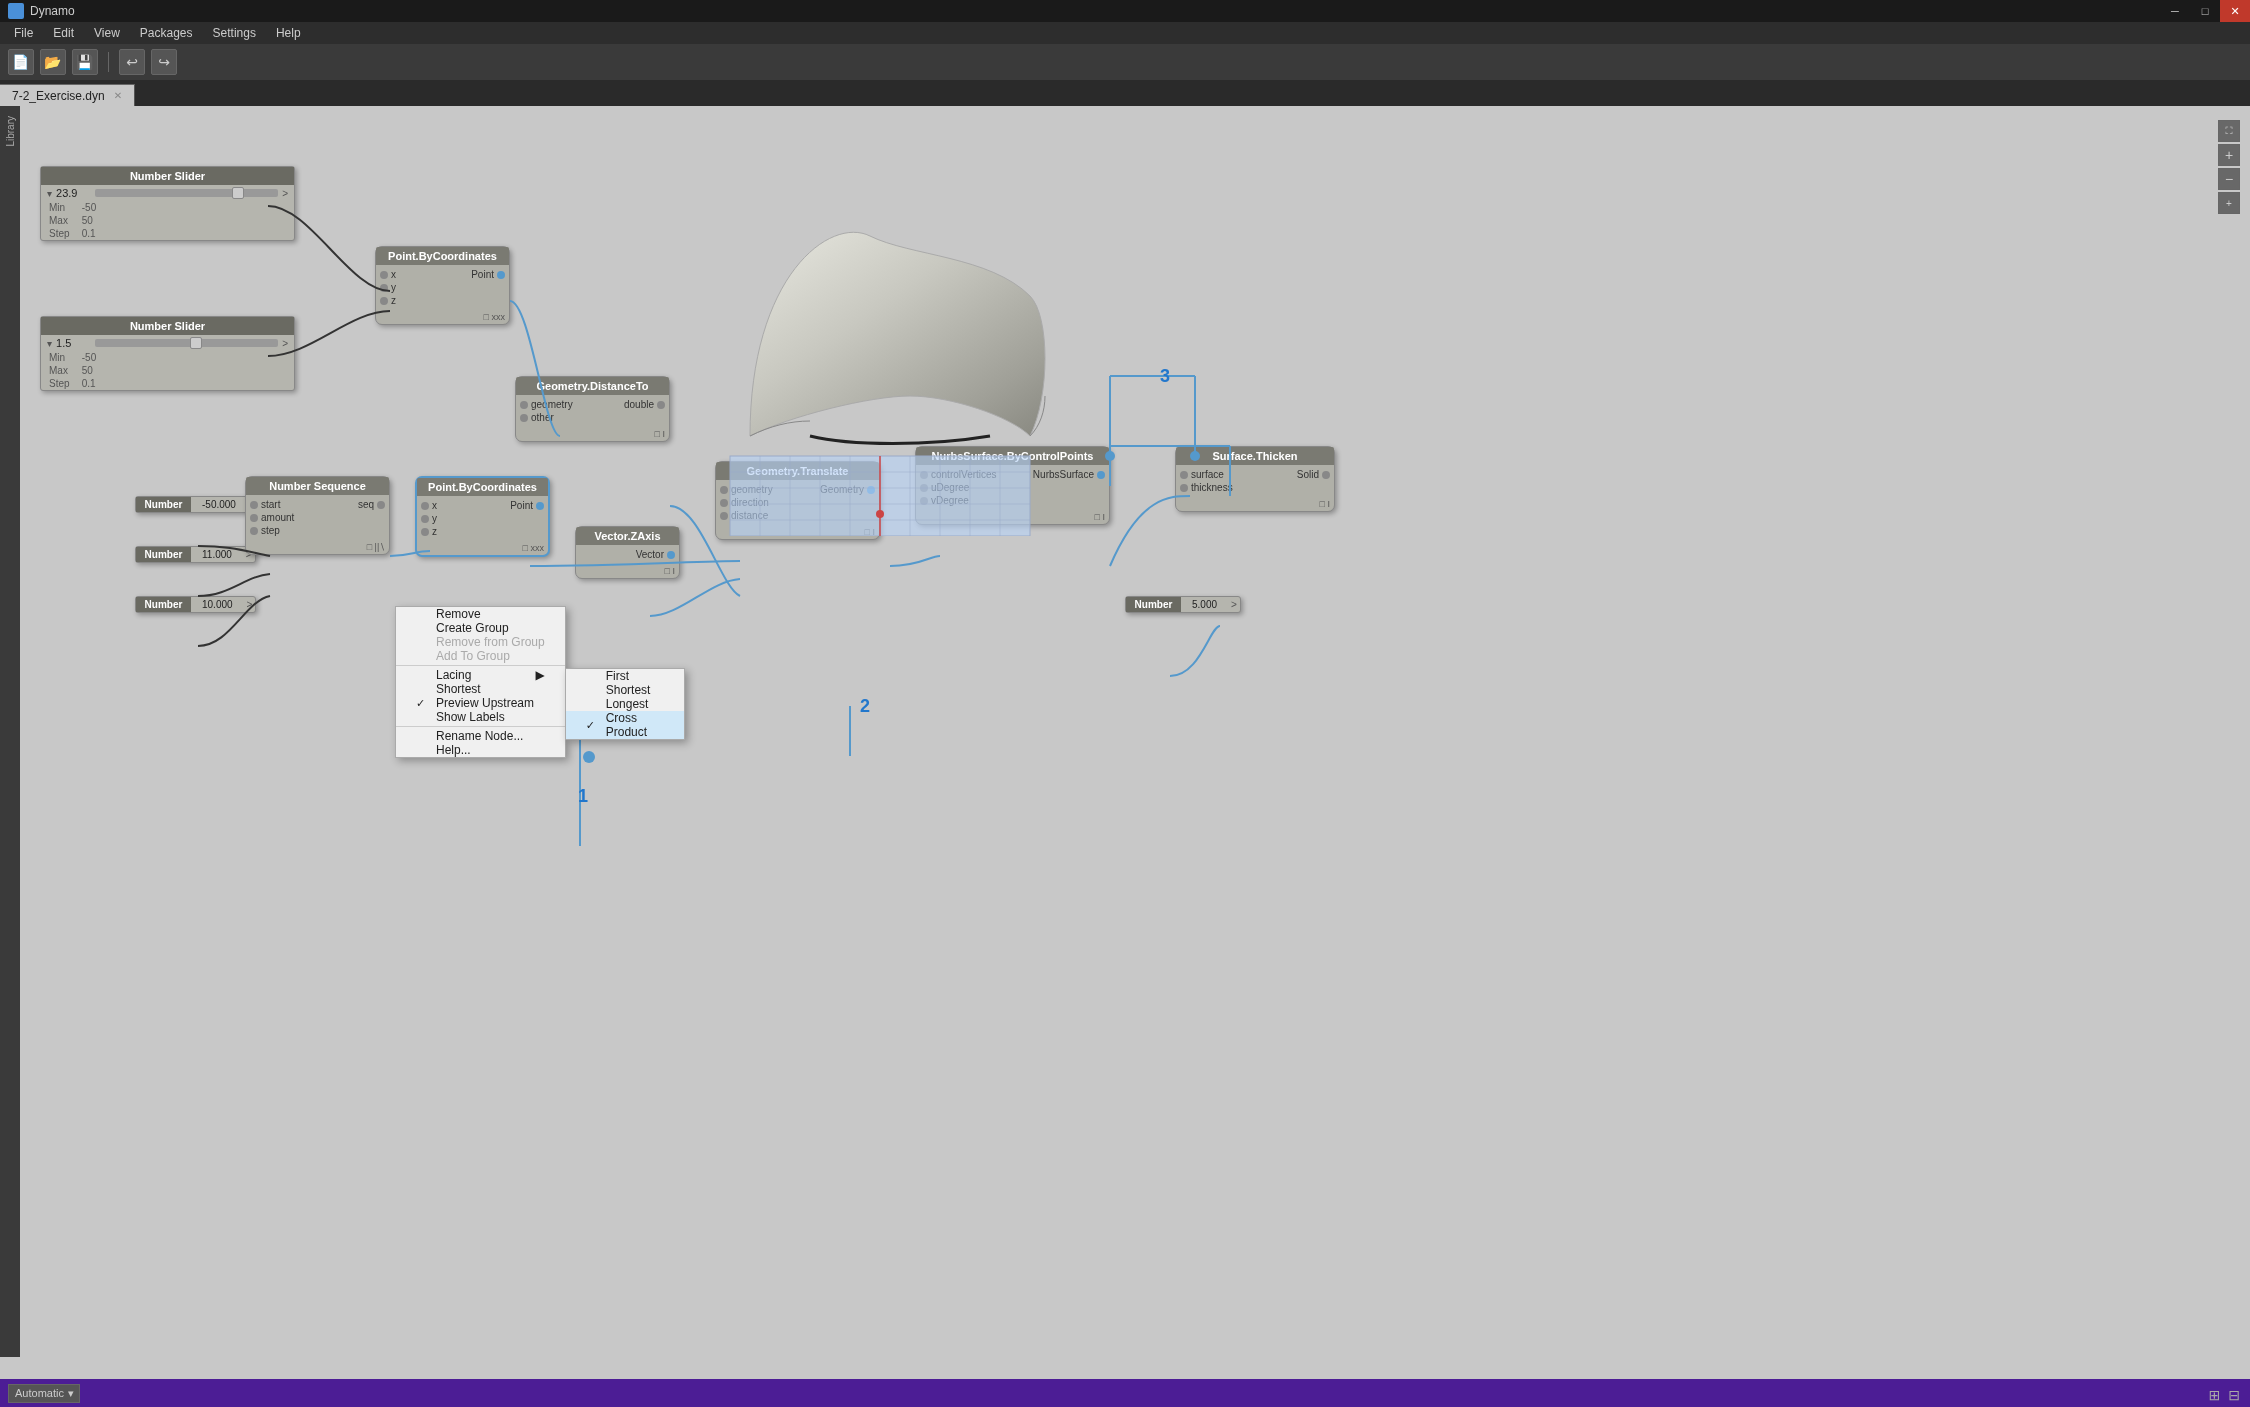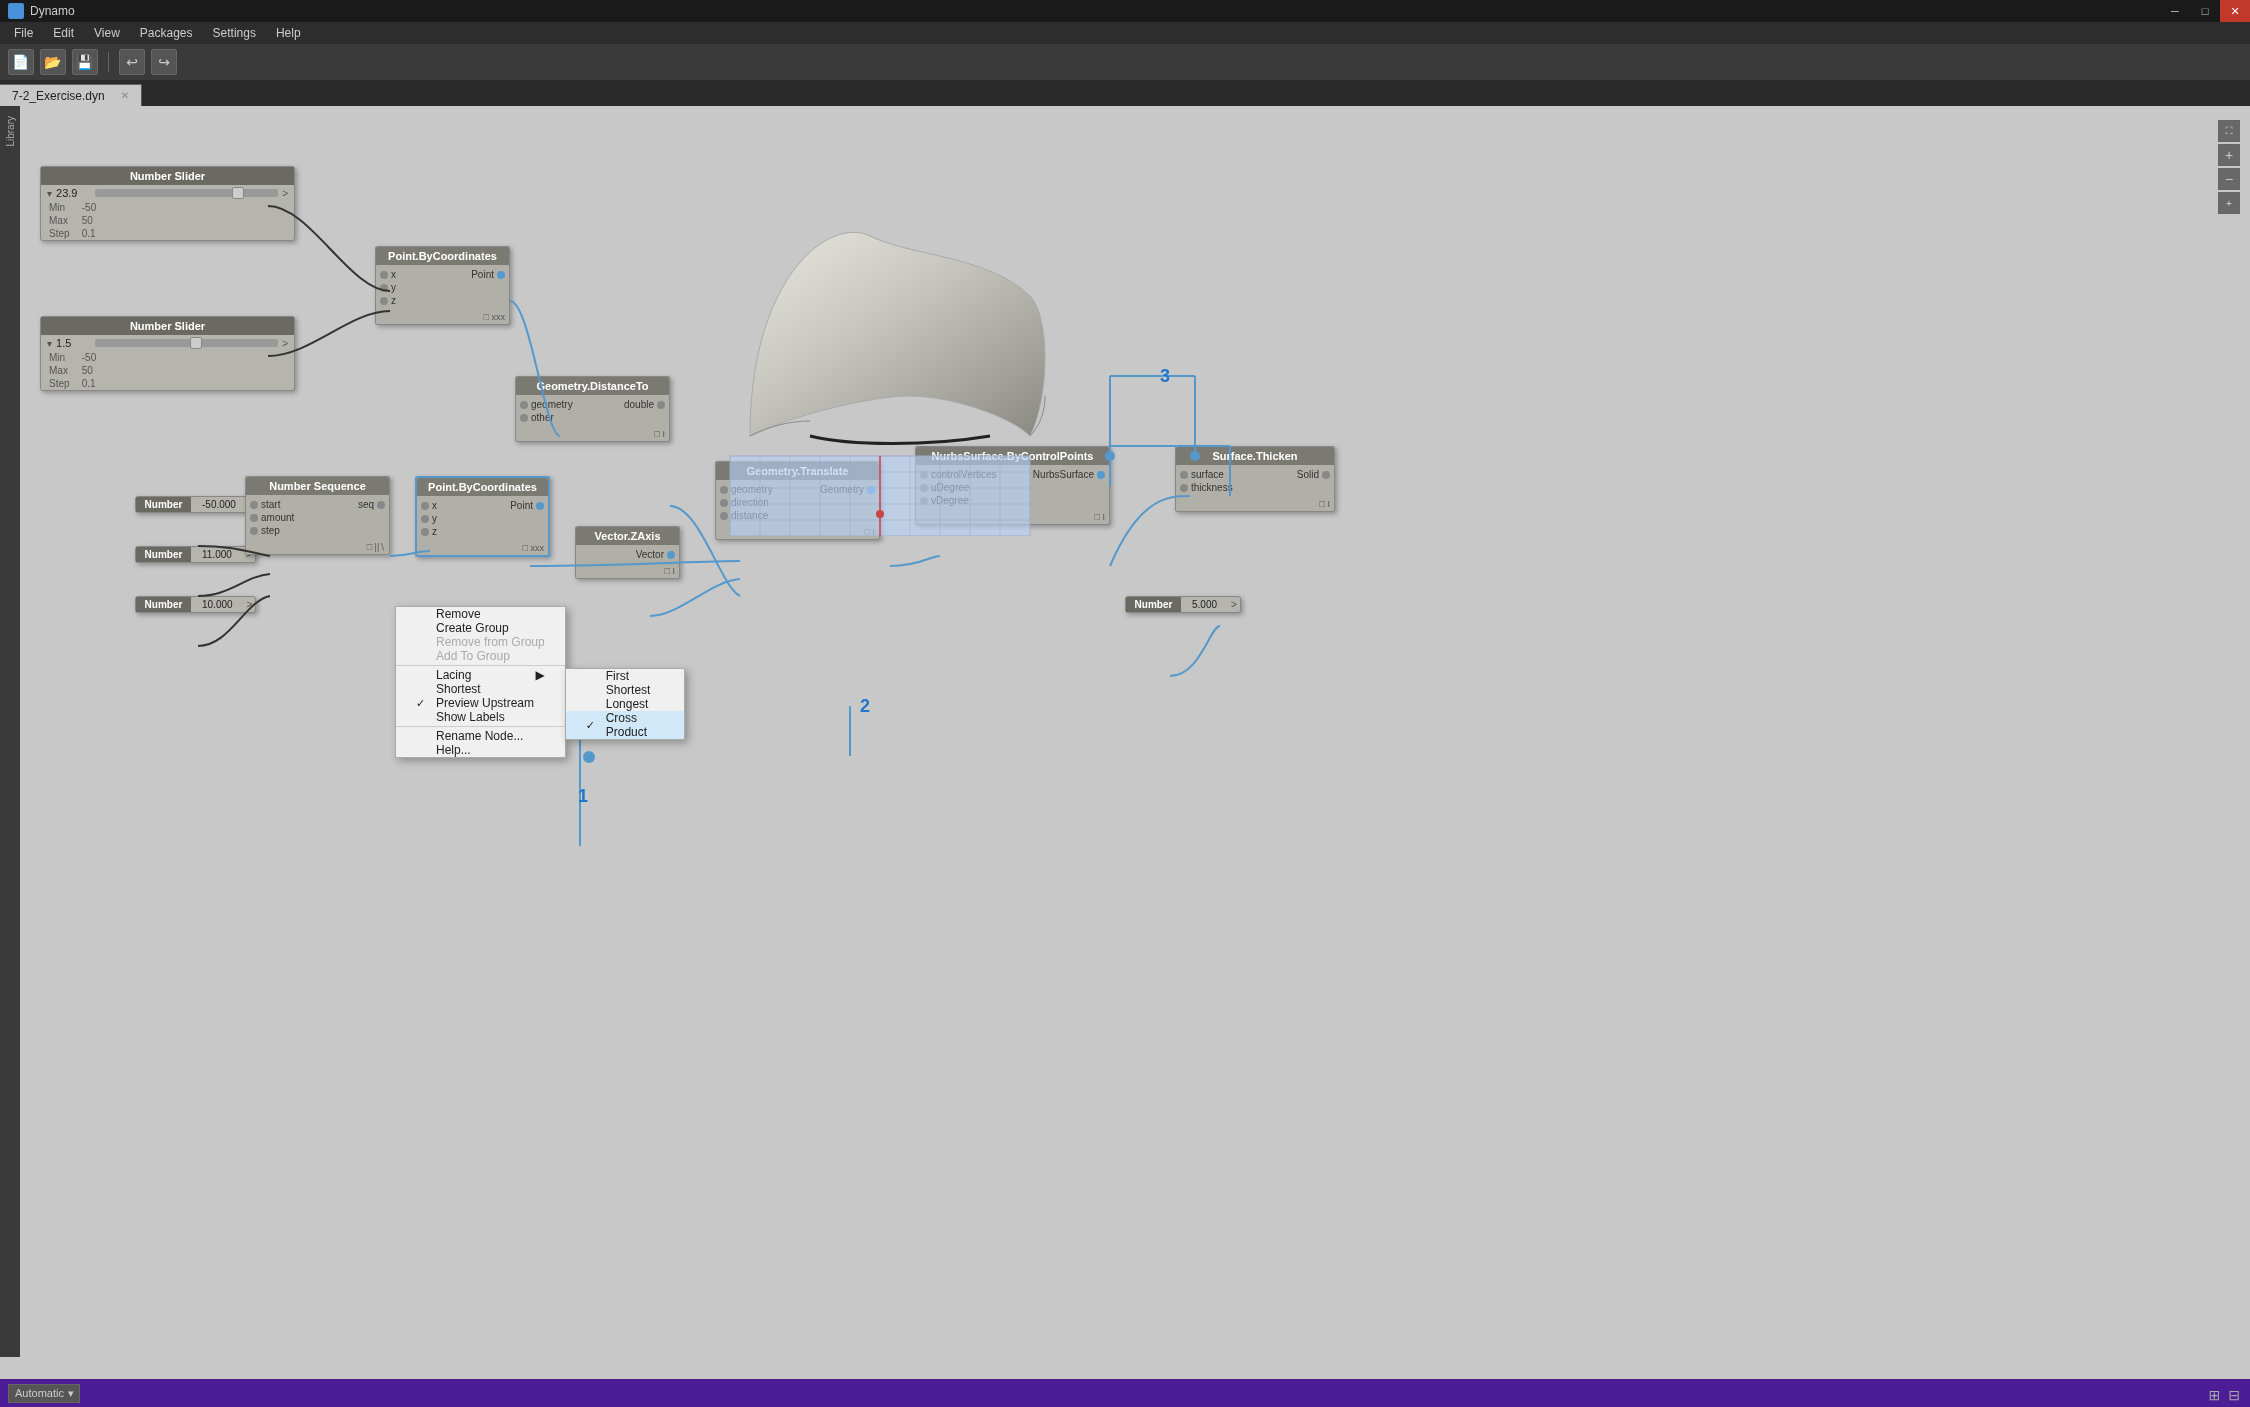--- a/index.html
+++ b/index.html
@@ -108,21 +108,21 @@
       z-index: 100;
     }
     .tab {
       height: 22px;
       background: #4a4a4a;
       color: #ddd;
       font-size: 12px;
       padding: 0 12px;
       display: flex;
       align-items: center;
-      gap: 16px;
+      gap: 9px;
       cursor: pointer;
       border-top: 1px solid #666;
       border-right: 1px solid #555;
     }
     .tab.active { background: #c8c8c8; color: #222; }
     .tab-close { font-size: 10px; color: #888; }
 
     
     .canvas {
       position: absolute;
@@ -178,21 +178,21 @@
       justify-content: center;
       font-size: 14px;
       cursor: pointer;
     }
 
     
     .node {
       position: absolute;
       background: #b0b0a8;
       border: 1px solid #888;
-      border-radius: 2px;
+      border-radius: 7px;
       box-shadow: 2px 2px 5px rgba(0,0,0,0.3);
     }
     .node-header {
       background: #7a7a72;
       color: #fff;
       font-size: 11px;
       font-weight: bold;
       padding: 3px 8px;
       border-radius: 2px 2px 0 0;
       text-align: center;

